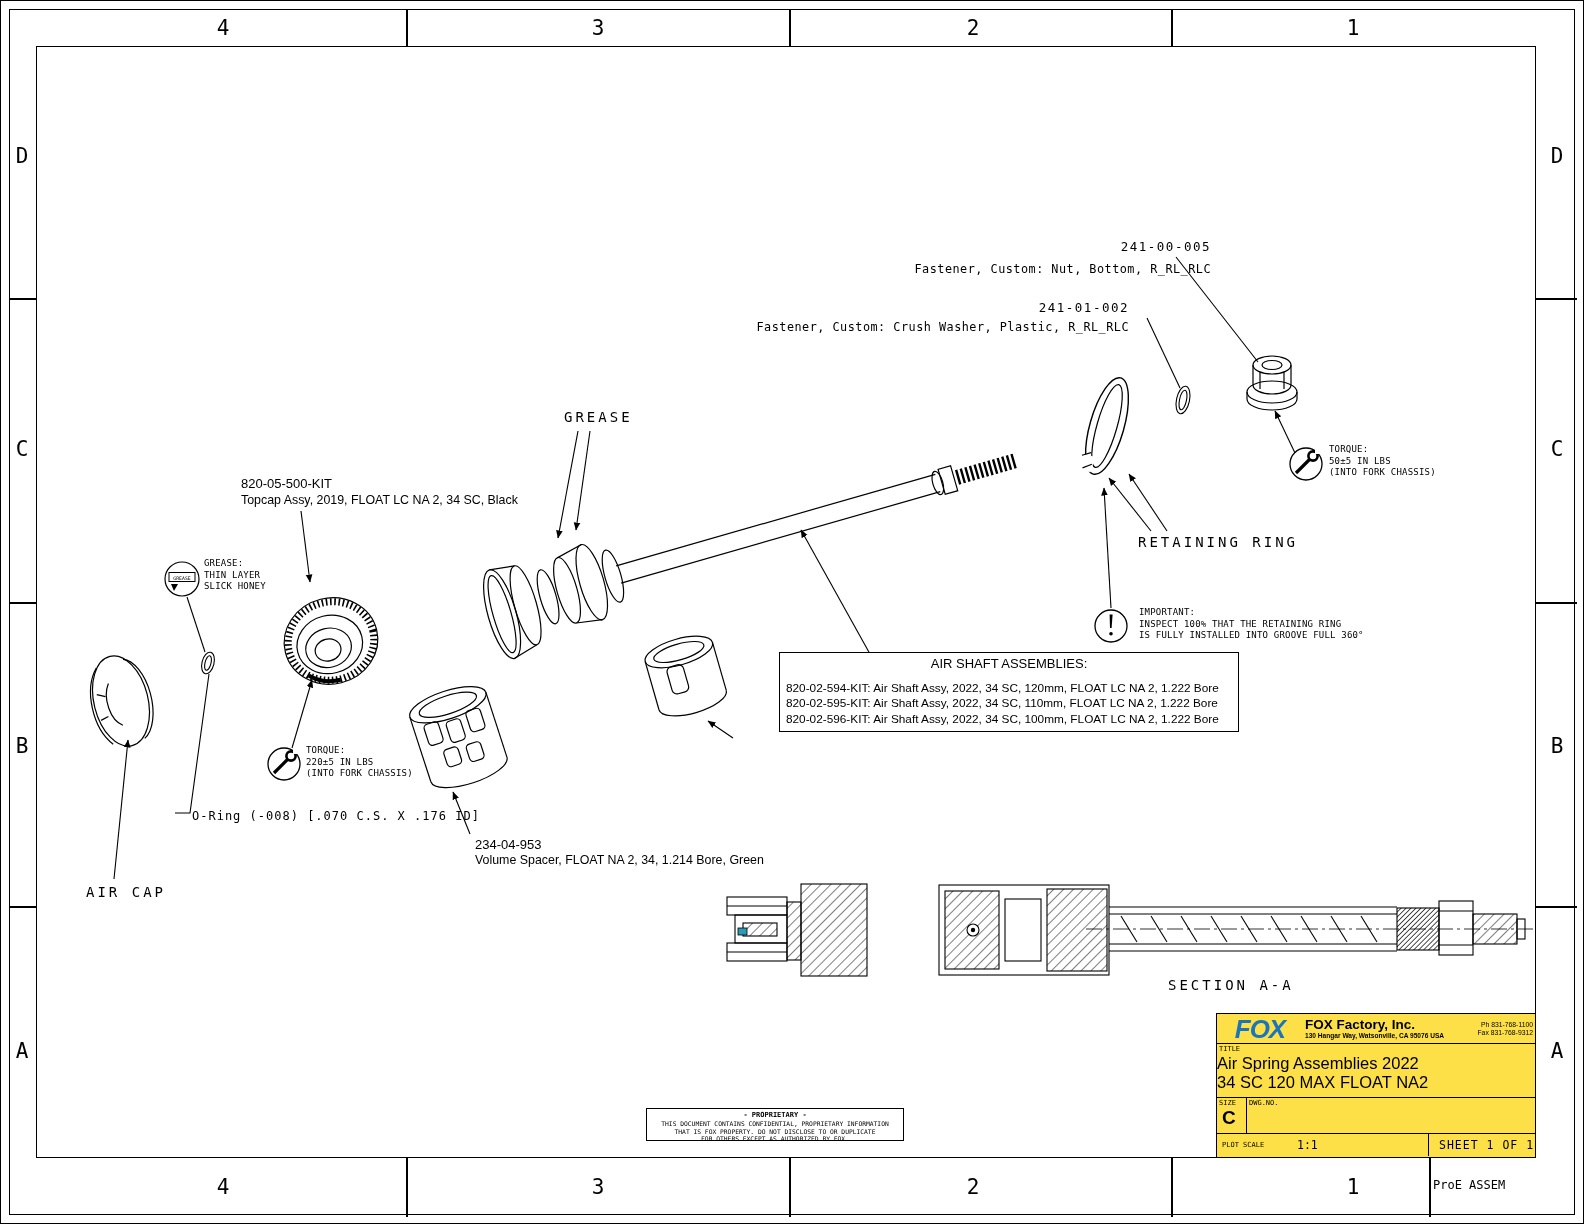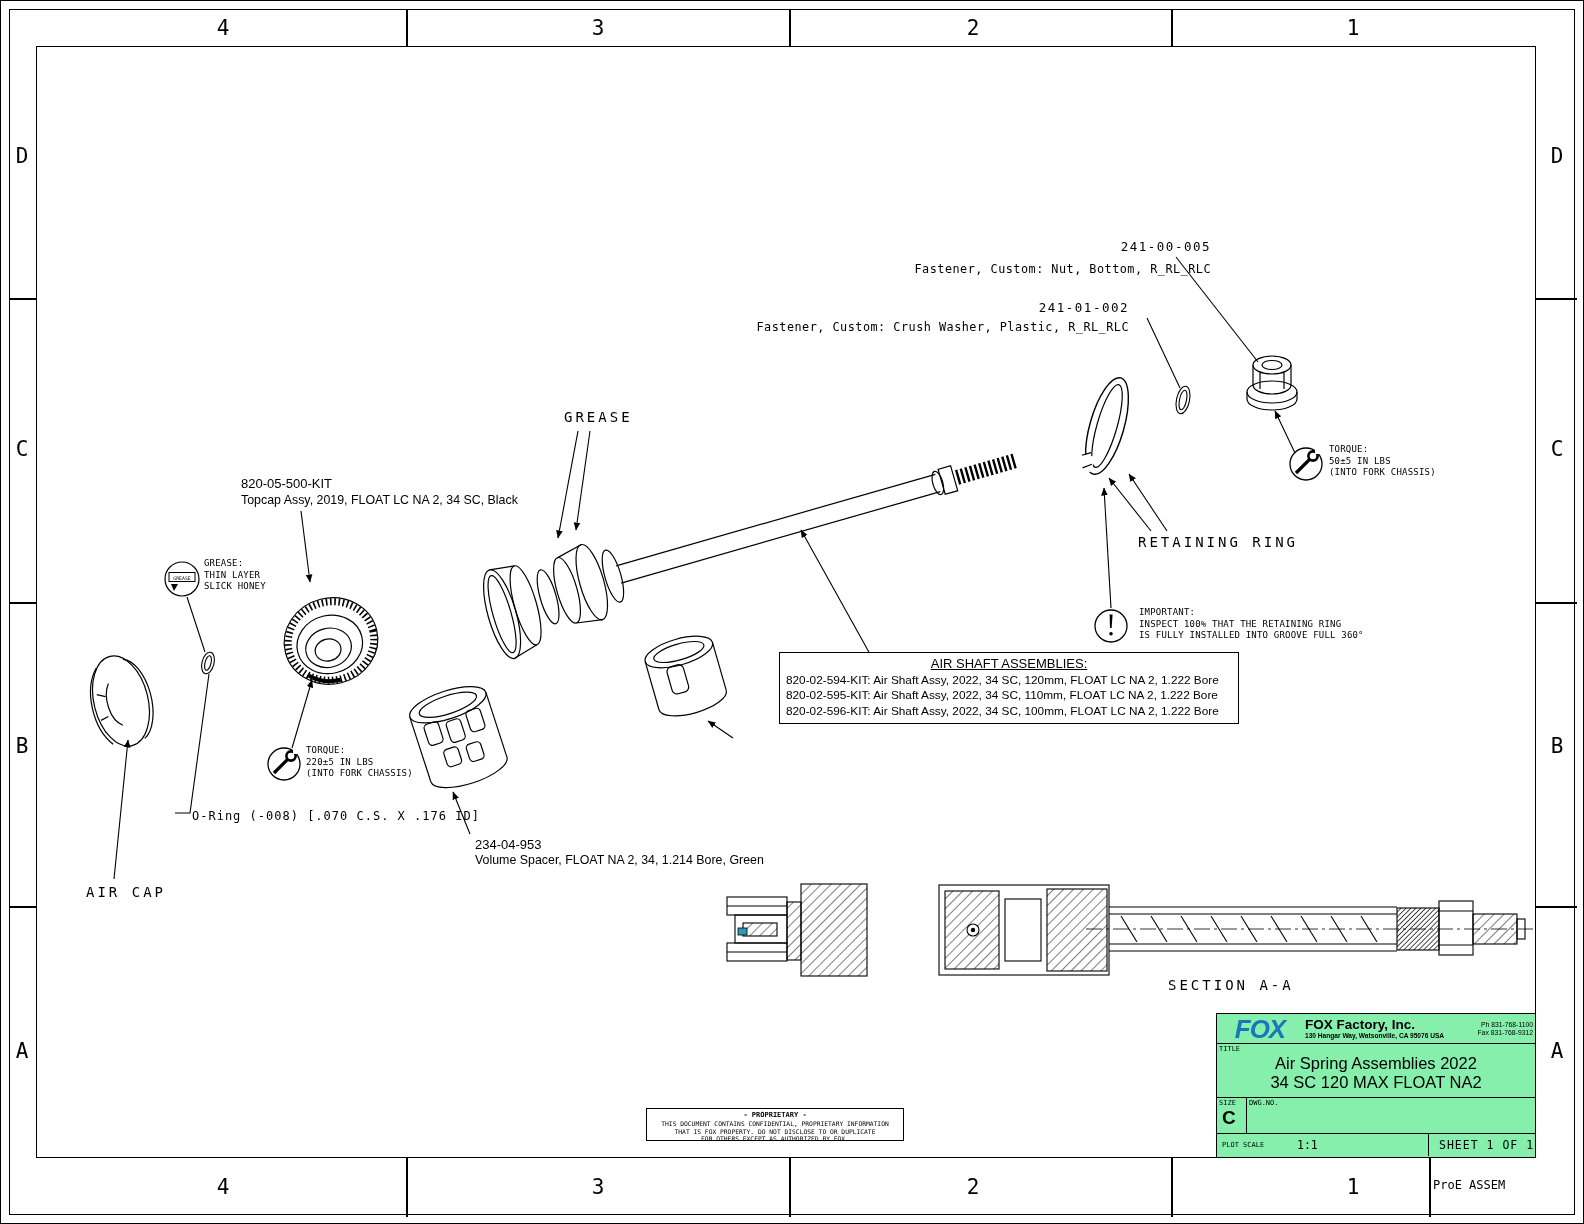--- a/index.html
+++ b/index.html
@@ -22,34 +22,34 @@
   .pn   { font-size:12.5px; letter-spacing:1.5px; }
   .pdesc{ font-size:11.8px; letter-spacing:0.5px; }
   .biglabel { font-size:14px; letter-spacing:3px; }
   .note { font-size:9px; letter-spacing:0.2px; line-height:11.5px; }
   .sans13 { font-size:13px; }
   .sans12 { font-size:12.4px; line-height:16.5px; }
   .right { text-align:right; }
 
   .box-airshaft { position:absolute; left:778px; top:651px; width:460px;
     border:1.3px solid #000; background:#fff; padding:3px 4px 4px; }
-  .box-airshaft .bx-title { text-align:center; font-size:13px; margin-bottom:2px;text-decoration:underline; }
+  .box-airshaft .bx-title { text-align:center; font-size:13px; margin-bottom:10px; }
   .box-airshaft .bx-row { font-size:11.8px; line-height:15.3px; padding:0 2px; }
 
   .titleblock { position:absolute; left:1215px; top:1012px; width:320px; height:145px;
-    border:1.5px solid #000; background:#86efac; }
+    border:1.5px solid #000; background:#fde047; }
   .tb-header { display:flex; height:30px; border-bottom:1.2px solid #000; align-items:center; }
   .fox-logo { width:86px; text-align:center; font-style:italic; font-weight:bold;
     font-size:26px; color:#1b75bc; letter-spacing:-1px; line-height:28px;
     font-family:"Liberation Sans", sans-serif; }
   .tb-co { flex:1; padding-left:2px; }
   .tb-company { font-size:13.5px; font-weight:bold; line-height:14px; }
   .tb-address { font-size:6.6px; font-weight:bold; line-height:8px; }
   .tb-phone { width:64px; font-size:6.8px; line-height:8px; padding-right:2px; text-align:right; }
-  .tb-title { position:relative; height:54px; border-bottom:1.2px solid #000; text-align:center; }
+  .tb-title { position:relative; height:54px; border-bottom:1.2px solid #000; }
   .tb-label { position:absolute; left:2px; top:1px; font-size:7px; font-family:"DejaVu Sans Mono", monospace; }
   .tb-t1 { padding-top:10px; font-size:16.5px; line-height:19px; }
   .tb-t2 { font-size:16.5px; line-height:19px; }
   .tb-size-row { display:flex; height:36px; border-bottom:1.2px solid #000; }
   .tb-size { position:relative; width:30px; border-right:1.2px solid #000; }
   .tb-size-val { position:absolute; left:5px; top:9px; font-size:19px; font-weight:bold; }
   .tb-dwg { position:relative; flex:1; }
   .tb-bottom { display:flex; height:22px; }
   .tb-scale { position:relative; width:212px; border-right:1.2px solid #000; }
   .tb-scale .lbl { position:absolute; left:5px; top:7px; font-size:7px; font-family:"DejaVu Sans Mono", monospace; }

